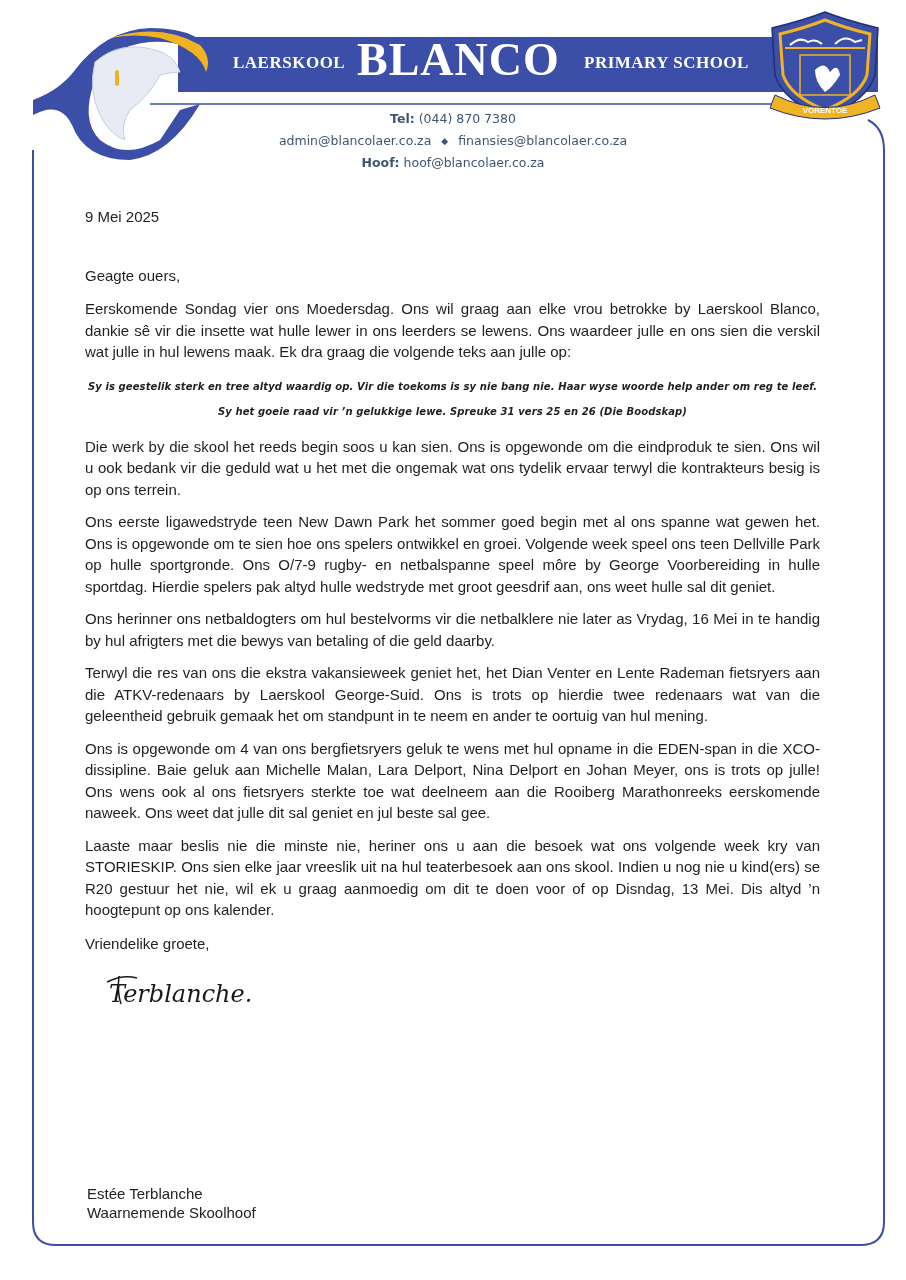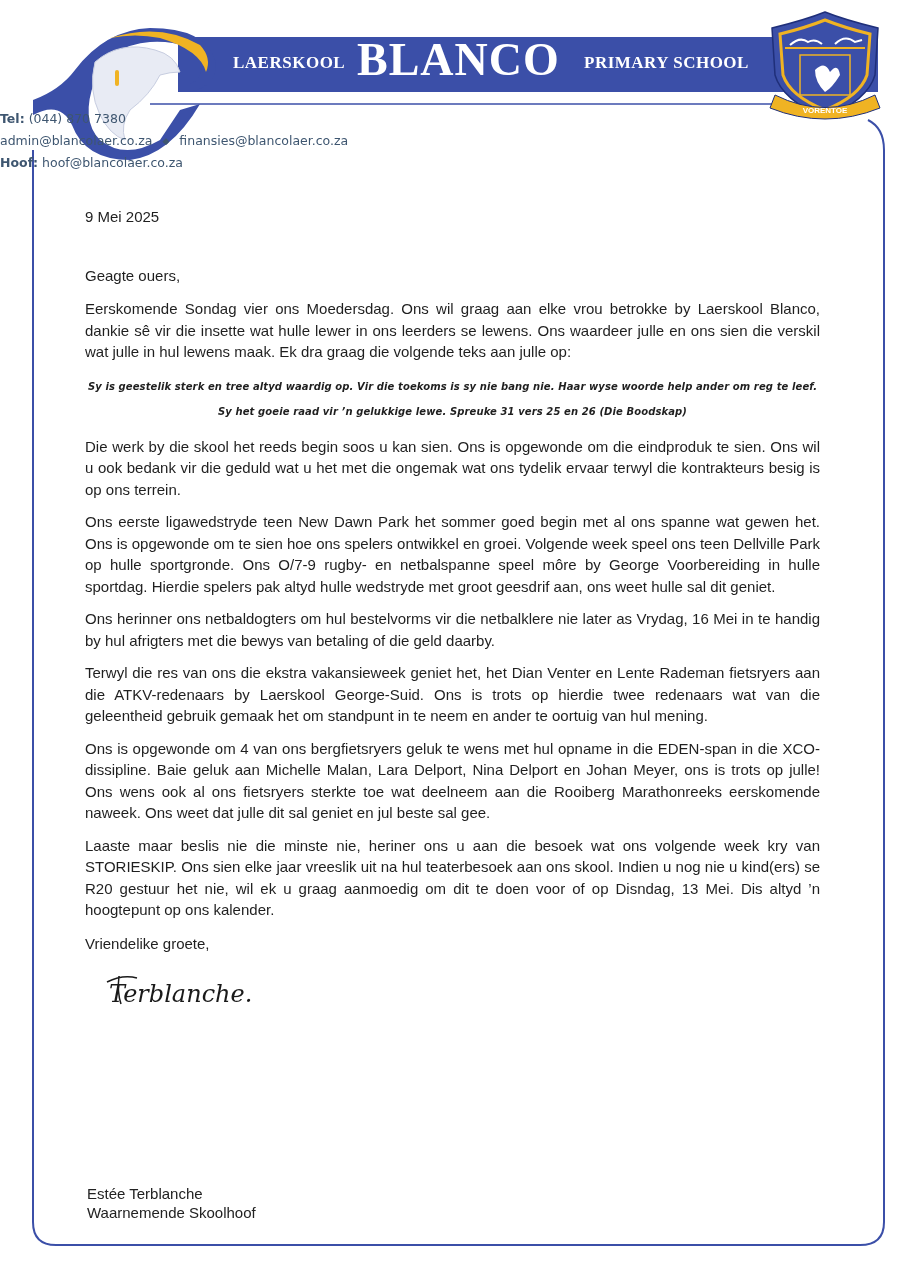--- a/index.html
+++ b/index.html
@@ -3,21 +3,21 @@
 <meta charset="utf-8">
 <style>
   html, body { margin: 0; padding: 0; background: #ffffff; }
   body { width: 906px; height: 1280px; position: relative; overflow: hidden; font-family: "Liberation Sans", sans-serif; }
   .frame-svg { position: absolute; left: 0; top: 0; width: 906px; height: 1280px; }
   .banner-text { position: absolute; color: #ffffff; font-family: "Liberation Serif", serif; font-weight: bold; white-space: nowrap; }
   .t-laer { left: 225px; top: 53px; font-size: 17px; letter-spacing: 0.5px; margin-left: 8px; }
   .t-blanco { left: 357px; top: 37px; font-size: 46px; letter-spacing: 1px; line-height: 46px; }
   .t-primary { left: 584px; top: 53px; font-size: 17px; letter-spacing: 0.5px; }
 
-  .contact { position: absolute; left: 0; width: 906px; color: #3e5670; font-family: "DejaVu Sans", sans-serif; font-size: 12.5px; }
+  .contact { position: absolute; left: 0; width: 906px; text-align: center; color: #3e5670; font-family: "DejaVu Sans", sans-serif; font-size: 12.5px; }
   .contact b { font-weight: bold; }
   .c1 { top: 111px; }
   .c2 { top: 133px; }
   .c3 { top: 155px; }
   .sep { margin: 0 6px; font-size: 9px; vertical-align: 1px; }
 
   .content { position: absolute; left: 85px; top: 206px; width: 735px; color: #1f1f1f; font-family: "Liberation Sans", sans-serif; font-size: 15px; line-height: 21.5px; }
   .date { margin: 0 0 37px 0; }
   .para { margin: 0 0 11px 0; text-align: justify; }
   .greeting { margin: 0 0 12px 0; }

